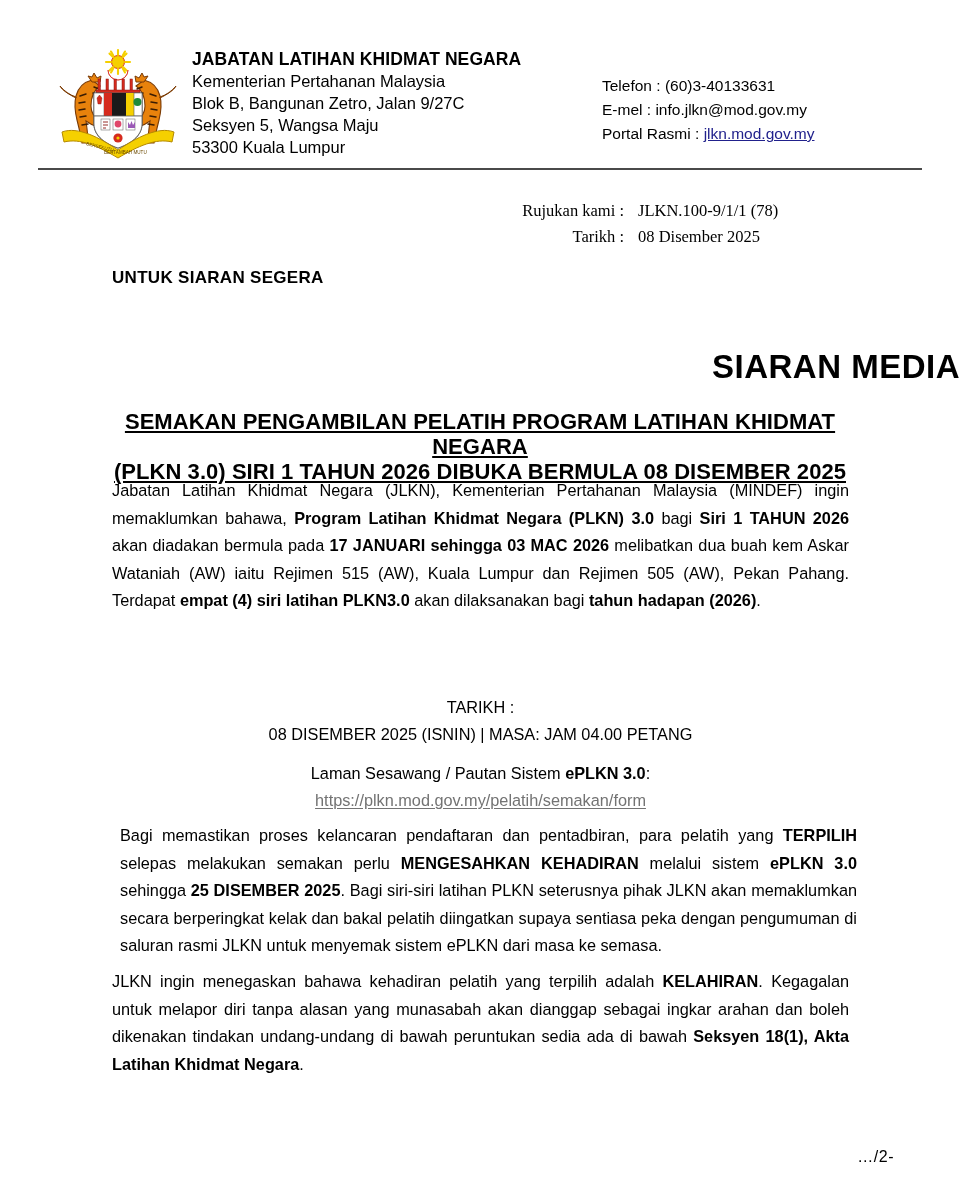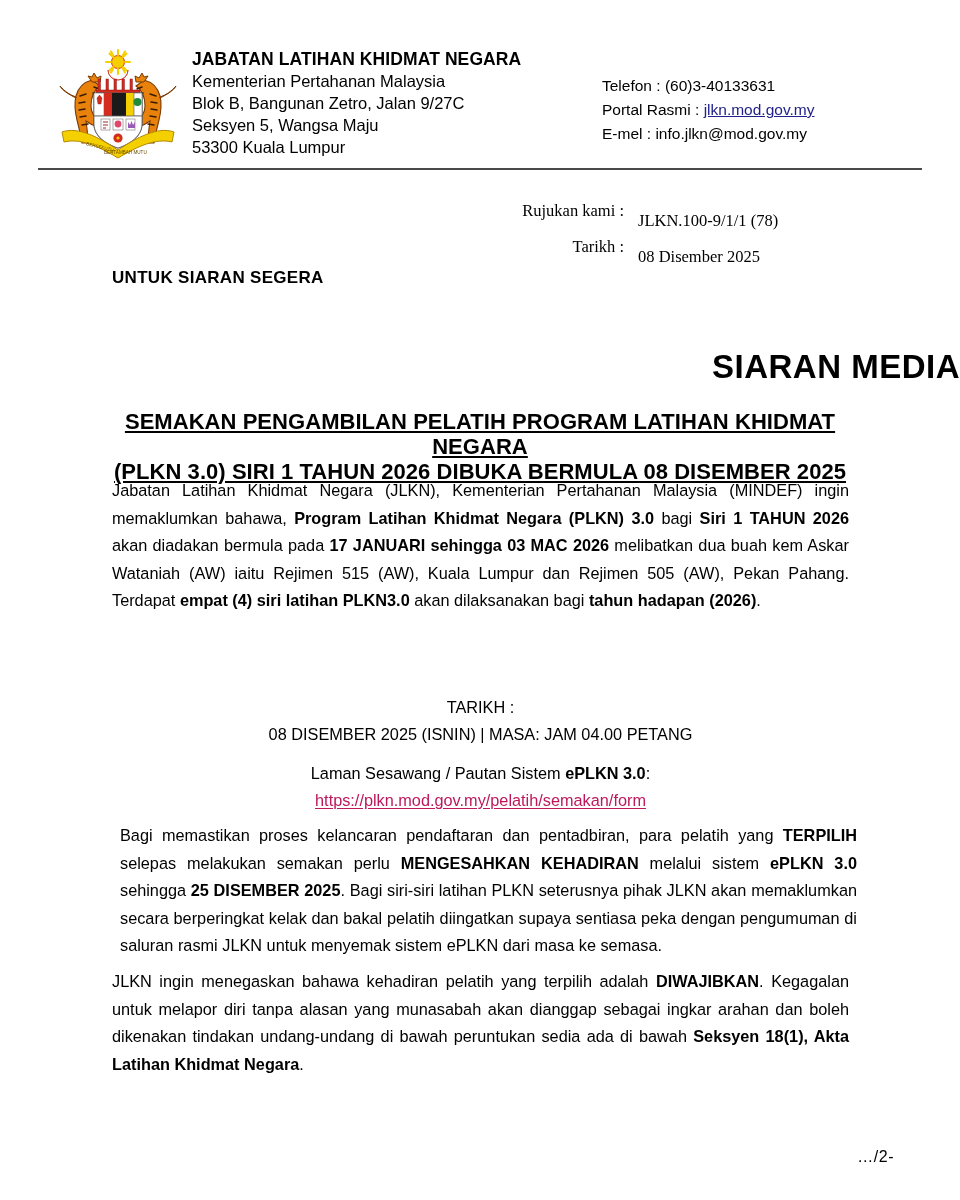--- a/index.html
+++ b/index.html
@@ -100,21 +100,20 @@
   }
   .ref-label {
     width: 168px;
     text-align: right;
     padding-right: 14px;
     box-sizing: border-box;
     white-space: nowrap;
   }
   .ref-value {
     white-space: nowrap;
-    margin-top: 10px;
   }
 
   
   .release-tag {
     position: absolute;
     left: 112px;
     top: 268px;
     font-size: 17px;
     font-weight: bold;
     letter-spacing: 0.3px;
@@ -182,21 +181,21 @@
   }
 
   .link-block { top: 760px; text-align: center; }
   .link-lead {
     font-size: 16.3px;
     line-height: 27px;
   }
   .link-url {
     font-size: 16.3px;
     line-height: 27px;
-    color: #be185d;
+    color: #737373;
     text-decoration: underline;
     text-underline-offset: 2px;
   }
 
   .footer-page {
     position: absolute;
     left: 0;
     top: 1148px;
     width: 894px;
     text-align: right;
@@ -314,24 +313,24 @@
       <div class="org-line">Blok B, Bangunan Zetro, Jalan 9/27C</div>
       <div class="org-line">Seksyen 5, Wangsa Maju</div>
       <div class="org-line">53300 Kuala Lumpur</div>
     </div>
 
     <div class="contact-block">
       <div class="contact-line">
         <span>Telefon : </span><span>(60)3-40133631</span>
       </div>
       <div class="contact-line">
-        <span>Portal Rasmi : </span><span class="contact-link">jlkn.mod.gov.my</span>
+        <span>E-mel : </span><span>info.jlkn@mod.gov.my</span>
       </div>
       <div class="contact-line">
-        <span>E-mel : </span><span>info.jlkn@mod.gov.my</span>
+        <span>Portal Rasmi : </span><span class="contact-link">jlkn.mod.gov.my</span>
       </div>
     </div>
   </div>
 
   <div class="head-rule"></div>
 
   <div class="ref-block">
     <div class="ref-row">
       <span class="ref-label">Rujukan kami :</span>
       <span class="ref-value">JLKN.100-9/1/1 (78)</span>
@@ -368,18 +367,18 @@
     <div>
       <span class="link-url">https://plkn.mod.gov.my/pelatih/semakan/form</span>
     </div>
   </div>
 
   <div class="body-text p4">
     <span>Bagi memastikan proses kelancaran pendaftaran dan pentadbiran, para pelatih yang </span><b>TERPILIH</b><span> selepas melakukan semakan perlu </span><b>MENGESAHKAN KEHADIRAN</b><span> melalui sistem </span><b>ePLKN 3.0</b><span> sehingga </span><b>25 DISEMBER 2025</b><span>. Bagi siri-siri latihan PLKN seterusnya pihak JLKN akan memaklumkan secara berperingkat kelak dan bakal pelatih diingatkan supaya sentiasa peka dengan pengumuman di saluran rasmi JLKN untuk menyemak sistem ePLKN dari masa ke semasa.</span>
   </div>
 
   <div class="body-text p5">
-    <span>JLKN ingin menegaskan bahawa kehadiran pelatih yang terpilih adalah </span><b>DIWAJIBKAN</b><span>. Kegagalan untuk melapor diri tanpa alasan yang munasabah akan dianggap sebagai ingkar arahan dan boleh dikenakan tindakan undang-undang di bawah peruntukan sedia ada di bawah </span><b>Seksyen 18(1), Akta Latihan Khidmat Negara</b><span>.</span>
+    <span>JLKN ingin menegaskan bahawa kehadiran pelatih yang terpilih adalah </span><b>KELAHIRAN</b><span>. Kegagalan untuk melapor diri tanpa alasan yang munasabah akan dianggap sebagai ingkar arahan dan boleh dikenakan tindakan undang-undang di bawah peruntukan sedia ada di bawah </span><b>Seksyen 18(1), Akta Latihan Khidmat Negara</b><span>.</span>
   </div>
 
   <div class="footer-page">…/2-</div>
 
 </div>
 
 </body></html>

